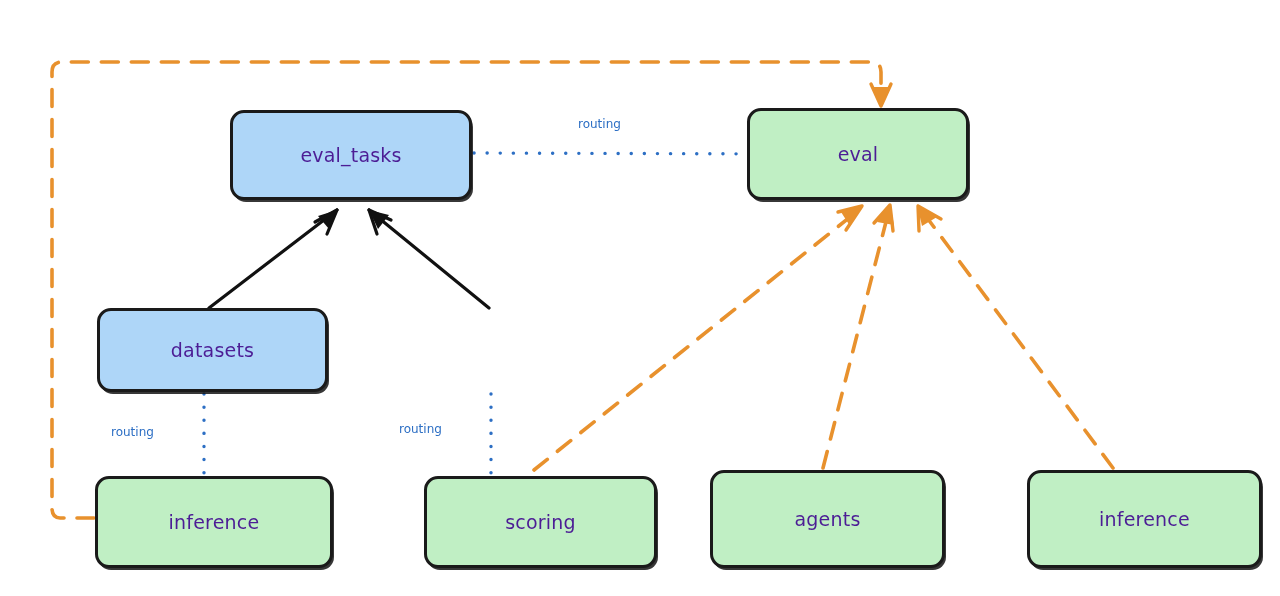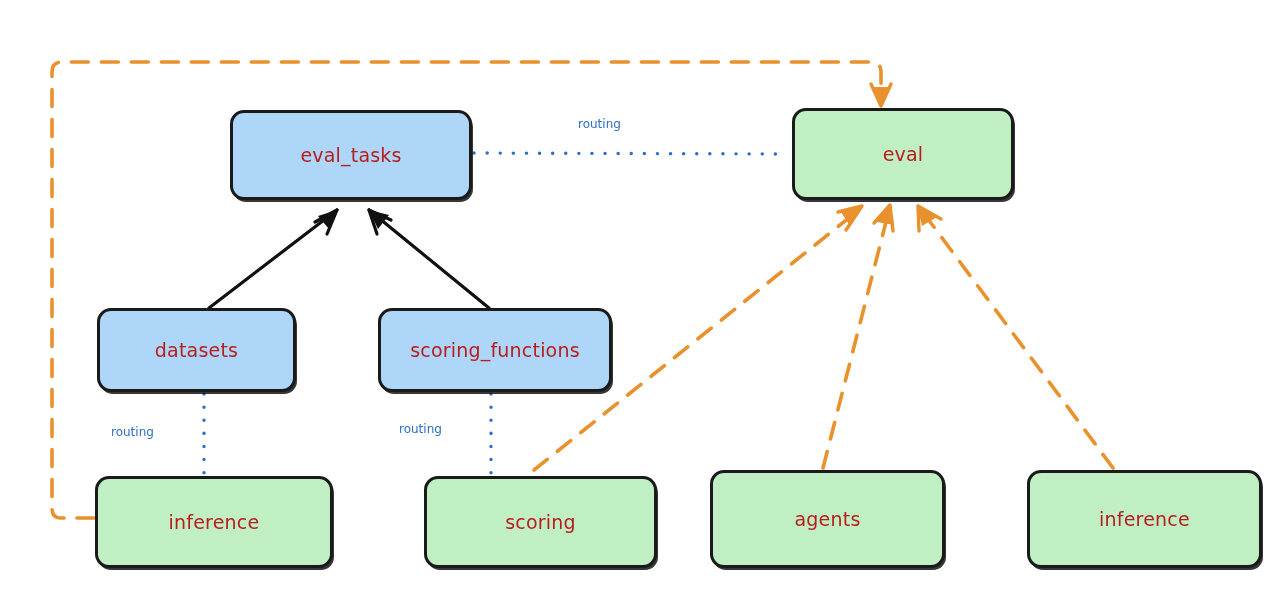--- a/index.html
+++ b/index.html
@@ -24,21 +24,21 @@
   }
   .node {
     position: absolute;
     border: 3px solid #1a1a1a;
     border-radius: 14px;
     display: flex;
     align-items: center;
     justify-content: center;
     font-family: "DejaVu Sans", sans-serif;
     font-size: 19px;
-    color: #b91c1c;
+    color: #4c1d95;
     letter-spacing: 0.2px;
     box-shadow: 2px 3px 0 -1px rgba(20,20,20,0.85);
   }
   .node.blue { background: #aed6f8; }
   .node.green { background: #c0efc4; }
   .node-label { pointer-events: none; }
 
   .edge-label {
     position: absolute;
     font-family: "DejaVu Sans", sans-serif;
@@ -100,31 +100,28 @@
       <path d="M 1113 468 L 925 215" fill="none" stroke="#e8912d" stroke-width="3.6" stroke-linecap="round" stroke-dasharray="17 13"></path>
       <path d="M 918 206 L 919 231 M 918 206 L 941 219" fill="none" stroke="#e8912d" stroke-width="3.4" stroke-linecap="round"></path>
       <path d="M 917 205 L 922 226 L 937 217 Z" fill="#e8912d"></path>
     </g>
   </svg>
 
   <div class="node blue" style="left:230px; top:110px; width:242px; height:90px;">
     <span class="node-label">eval_tasks</span>
   </div>
 
-  <div class="node green" style="left:792px; top:108px; width:222px; height:92px;">
+  <div class="node green" style="left:747px; top:108px; width:222px; height:92px;">
     <span class="node-label">eval</span>
   </div>
 
-  <div class="node blue" style="left:97px; top:308px; width:199px; height:84px;">
+  <div class="node blue" style="left:97px; top:308px; width:231px; height:84px;">
     <span class="node-label">datasets</span>
   </div>
 
-  <div class="node blue" style="left:378px; top:308px; width:234px; height:84px;">
-    <span class="node-label">scoring_functions</span>
-  </div>
 
   <div class="node green" style="left:95px; top:476px; width:238px; height:92px;">
     <span class="node-label">inference</span>
   </div>
 
   <div class="node green" style="left:385px; top:476px; width:233px; height:92px;margin-left:39px;">
     <span class="node-label">scoring</span>
   </div>
 
   <div class="node green" style="left:710px; top:470px; width:235px; height:98px;">

